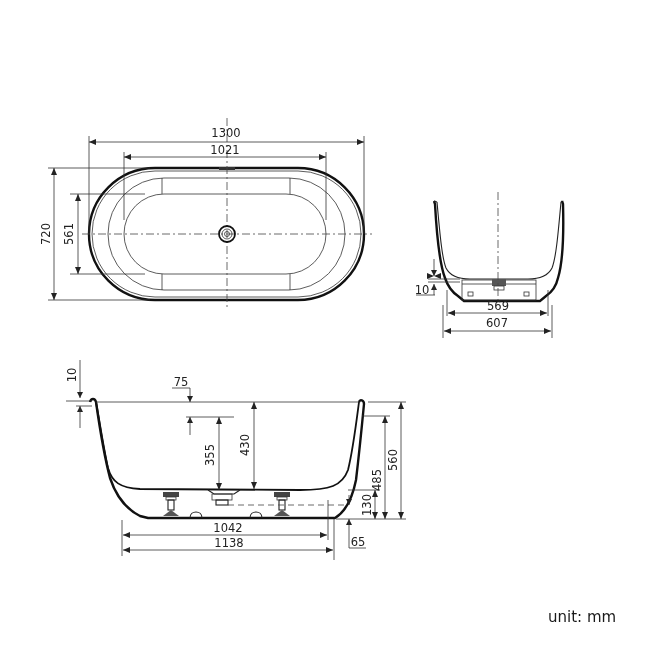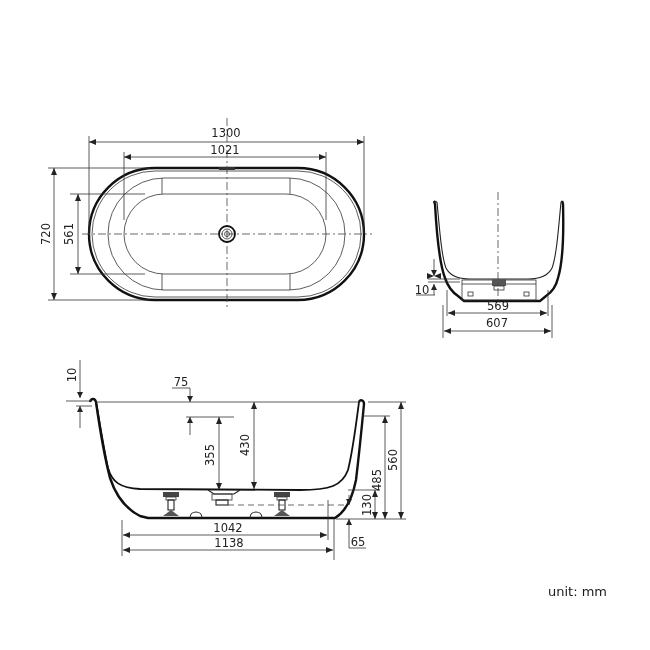--- a/index.html
+++ b/index.html
@@ -1,20 +1,20 @@
 <!DOCTYPE html>
 <html><head>
 <meta charset="utf-8">
 <style>
   html, body { margin: 0; padding: 0; background: #ffffff; }
   body { width: 650px; height: 650px; position: relative; overflow: hidden;
          font-family: "Liberation Sans", "DejaVu Sans", sans-serif; }
   #drawing { position: absolute; left: 0; top: 0; width: 650px; height: 650px; }
   .dim-text { font-family: "DejaVu Sans", "Liberation Sans", sans-serif; font-size: 11.5px; fill: #222; }
-  .unit-label { position: absolute; left: 548px; top: 584px; font-size: 13px; color: #1a1a1a;
+  .unit-label { position: absolute; left: 548px; top: 608px; font-size: 15px; color: #1a1a1a;
                 font-family: "DejaVu Sans", "Liberation Sans", sans-serif; }
   .thin { stroke: #333; stroke-width: 0.8; fill: none; }
   .med { stroke: #222; stroke-width: 1.1; fill: none; }
   .thick { stroke: #111; stroke-width: 2.4; fill: none; }
   .center { stroke: #444; stroke-width: 0.8; fill: none; stroke-dasharray: 8 3 2 3; }
   .dashed { stroke: #444; stroke-width: 0.8; fill: none; stroke-dasharray: 6 4; }
   .dim { stroke: #333; stroke-width: 0.8; fill: none; marker-start: url(#arr-s); marker-end: url(#arr-e); }
 </style>
 </head>
 <body>

